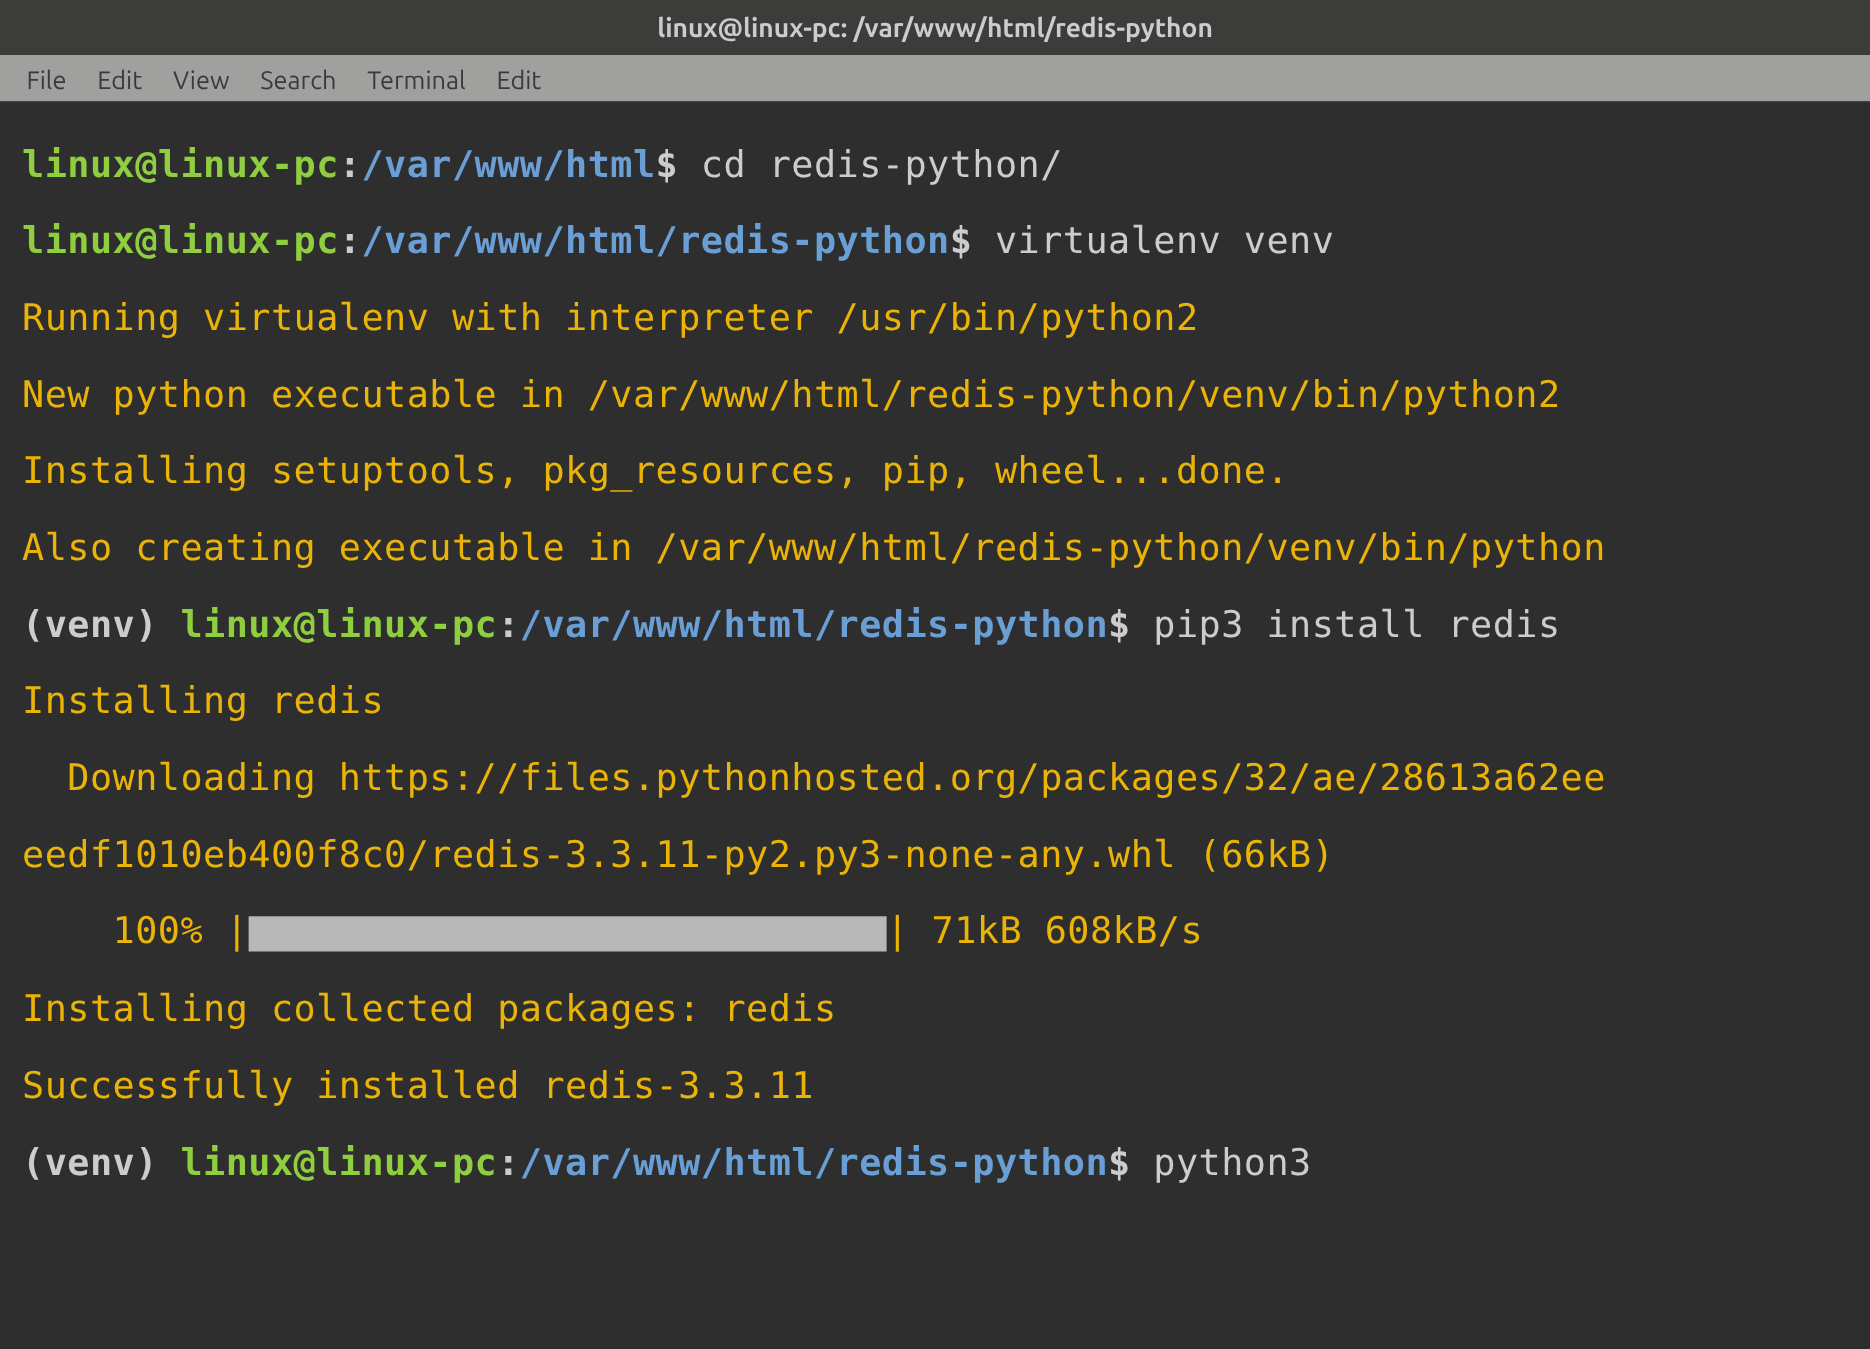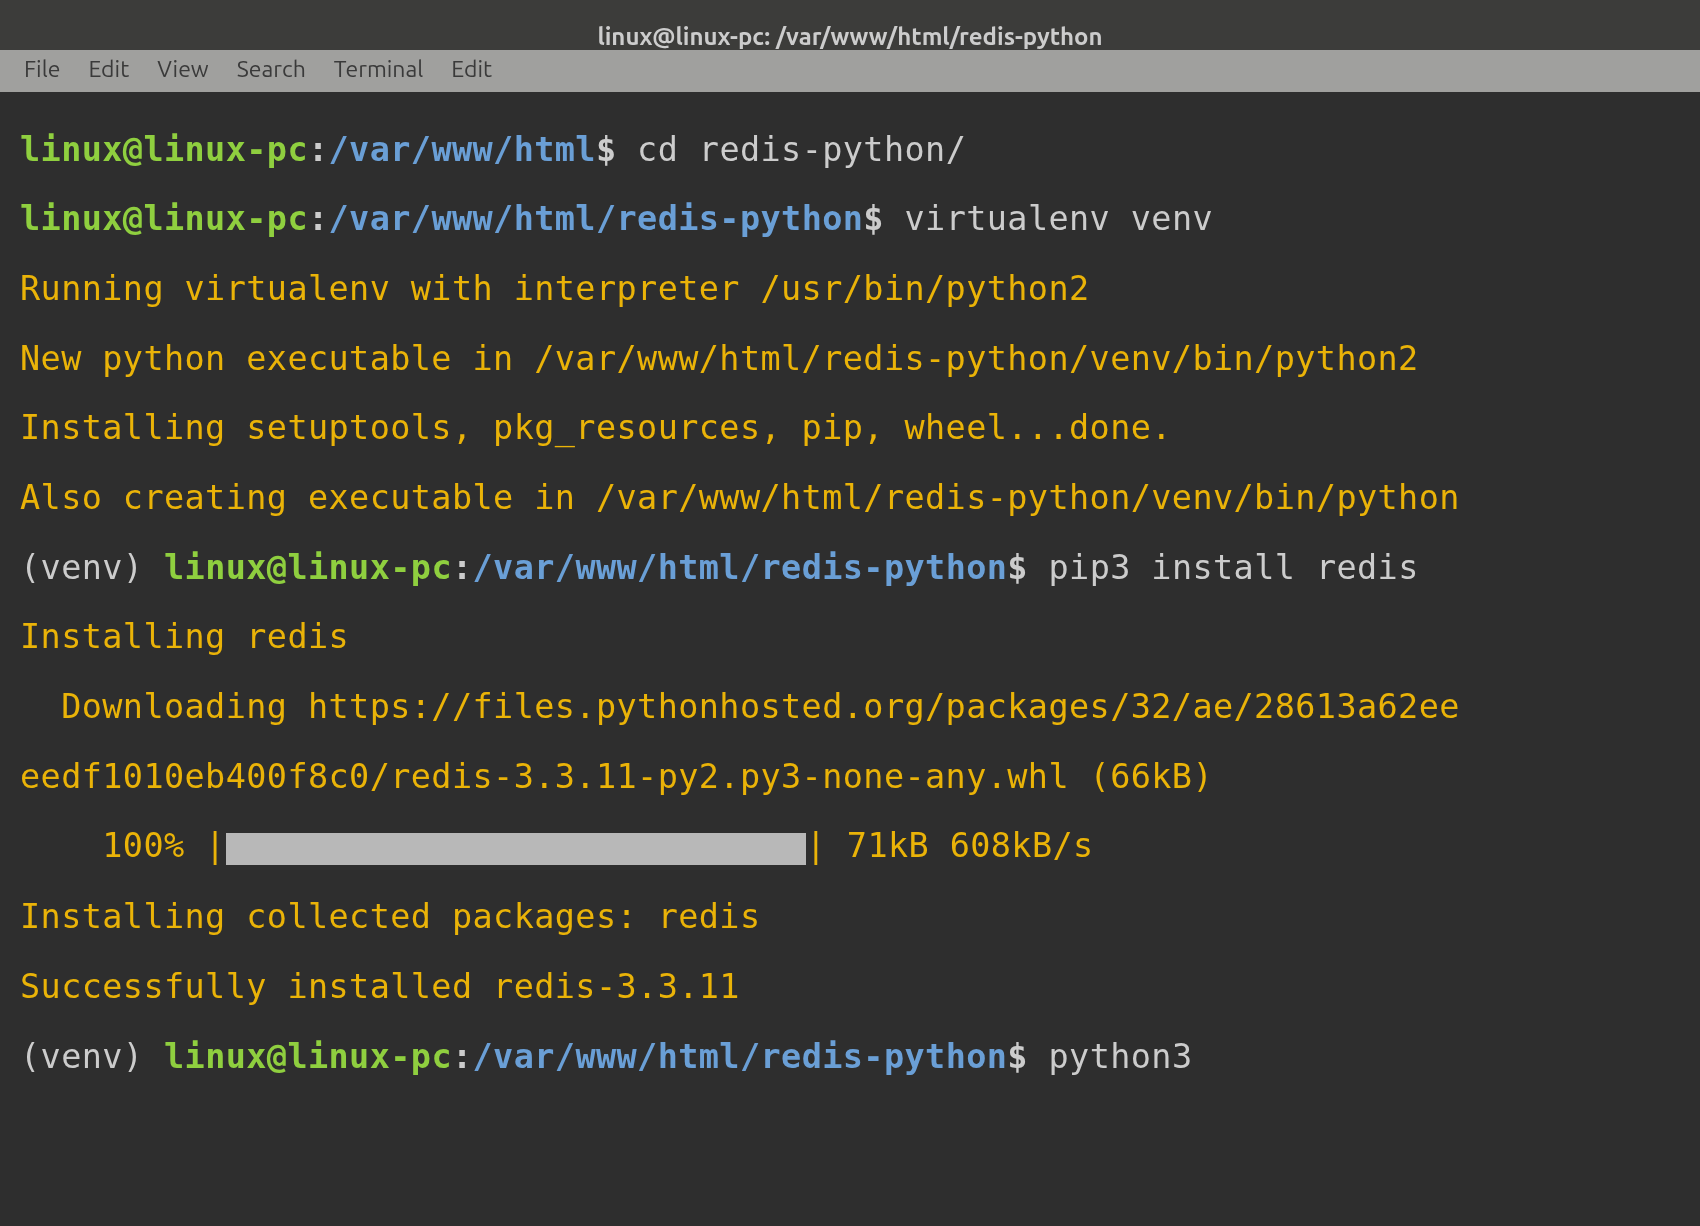--- a/index.html
+++ b/index.html
@@ -8,32 +8,32 @@
       background: #2e2e2e;
       color: #ddd;
       width: 1700px;
       height: 1226px;
       overflow: hidden;
     }
     .titlebar {
       background: #3c3c3a;
       height: 50px;
       display: flex;
-      align-items: flex-end;
+      align-items: center;
       justify-content: center;
       color: #ccc;
       font-family: 'Ubuntu', 'DejaVu Sans', sans-serif;
       font-weight: bold;
       font-size: 24px;
     }
     .menubar {
       background: #a0a09e;
       height: 42px;
       display: flex;
-      align-items: flex-start;
+      align-items: flex-end;
       padding: 0 10px;
       gap: 0;
       font-family: 'Ubuntu', 'DejaVu Sans', sans-serif;
       font-size: 23px;
       color: #3a3a3a;
     }
     .menu-item {
       padding: 6px 14px;
       cursor: pointer;
     }
@@ -43,21 +43,21 @@
       line-height: 1.04;
       white-space: pre;
       letter-spacing: 0.4px;
       position: relative;
     }
     .user-host { color: #8fcf3f; font-weight: bold; }
     .path { color: #6a9fd6; font-weight: bold; }
     .dollar { color: #ccc; font-weight: bold; }
     .cmd { color: #ccc; }
     .output { color: #eab308; }
-    .venv { color: #ccc; font-weight: normal; margin-top: 37px; }
+    .venv { color: #ccc; font-weight: bold; margin-top: 37px; }
     .highlight-block {
       display: inline-block;
       background: #b8b8b8;
       width: 360px;
       height: 20px;
       vertical-align: middle;
     }
     .progress-bar {
       display: inline-block;
       background: #b8b8b8;

